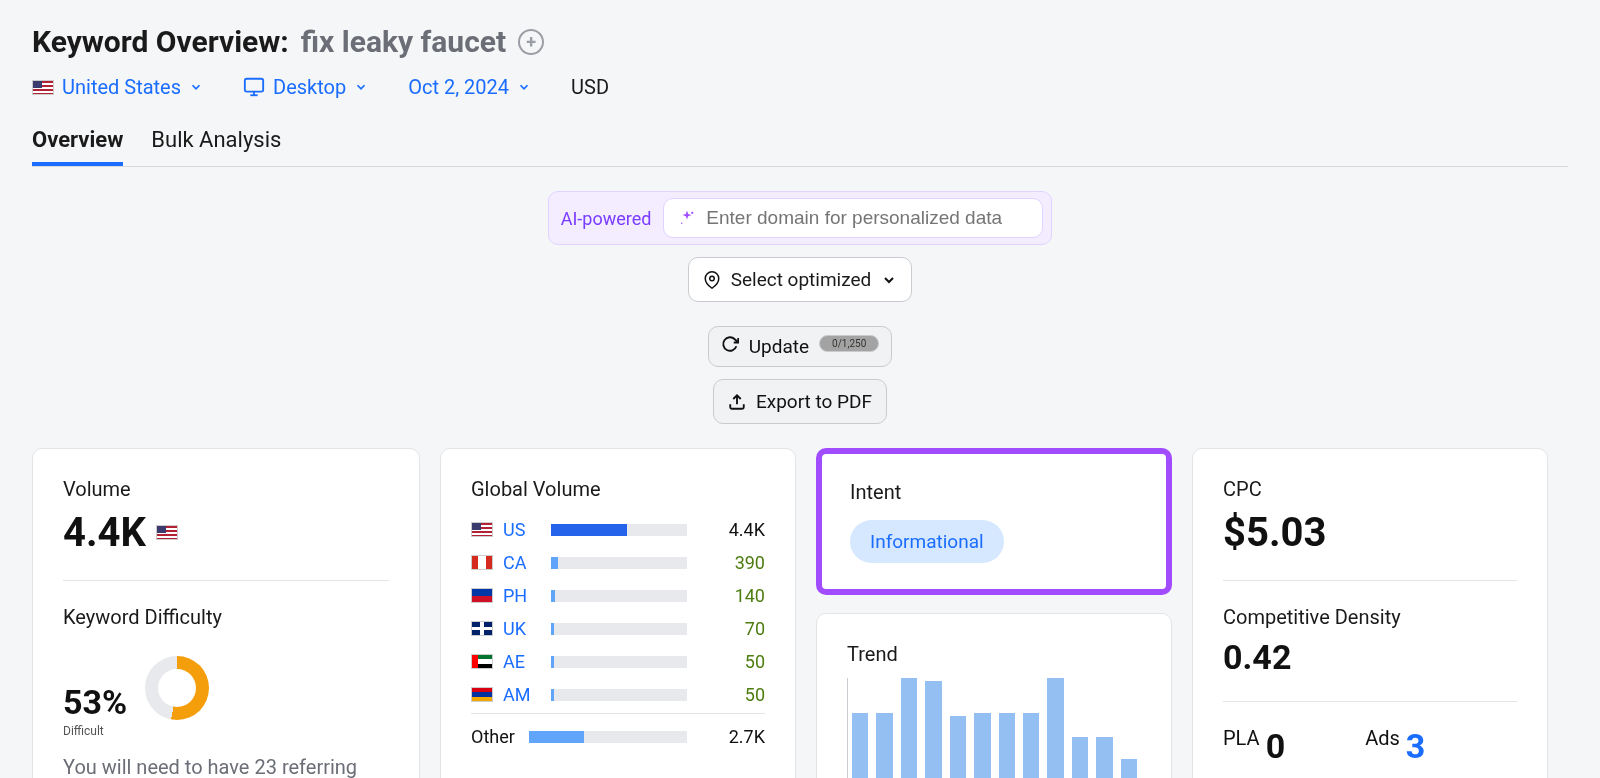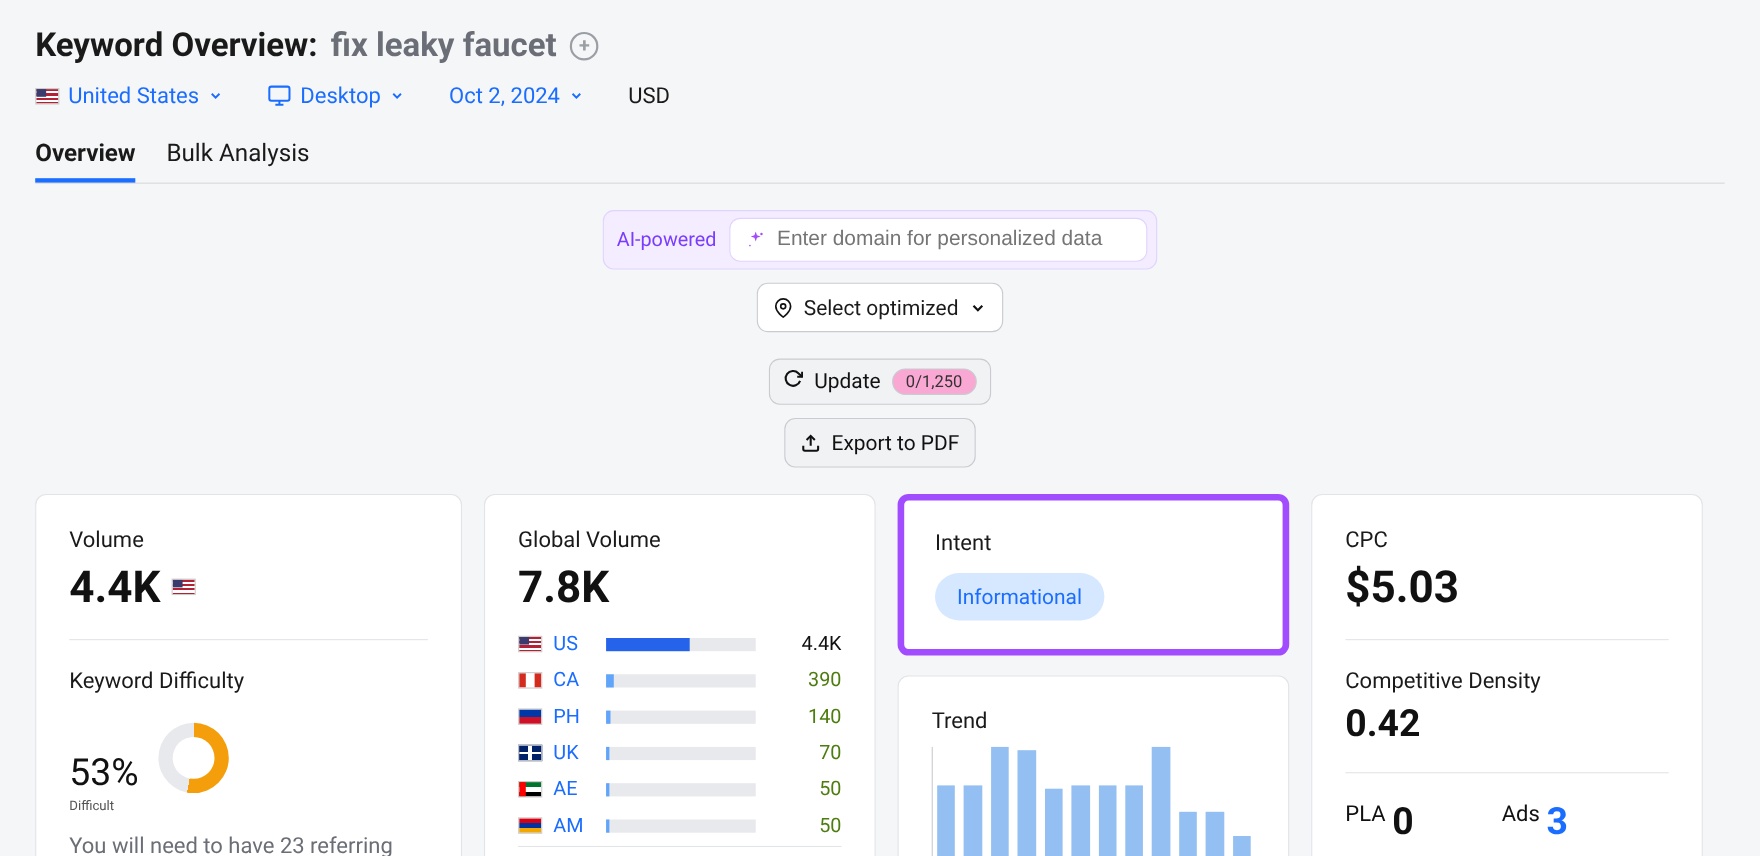--- a/index.html
+++ b/index.html
@@ -17,34 +17,34 @@
     .tab { font-size: 22px; color: #1a1a1a; padding: 0 0 14px 0; cursor: pointer; }
     .tab.active { font-weight: 700; border-bottom: 4px solid #1a6dff; padding-bottom: 10px; }
     .toolbar { display: flex; align-items: center; gap: 12px; padding: 24px 32px; flex-direction: column; }
     .ai-wrap { display: inline-flex; align-items: center; gap: 8px; background: #f3edff; border: 1px solid #e1d3ff; border-radius: 10px; padding: 6px 8px; }
     .ai-label { color: #7a3cff; font-size: 18px; padding: 0 4px; }
     .ai-input { display: inline-flex; align-items: center; gap: 10px; background: #fff; border: 1px solid #e1d3ff; border-radius: 10px; padding: 8px 14px; min-width: 380px; }
     .ai-input input { border: none; outline: none; font-size: 19px; color: #6b6e76; background: transparent; width: 100%; }
     .loc-btn { display: inline-flex; align-items: center; gap: 10px; border: 1px solid #c9cbd0; border-radius: 10px; background: #fff; padding: 10px 14px; font-size: 19px; color: #1a1a1a; cursor: pointer; }
     .spacer { flex: 1; }
     .update-btn { display: inline-flex; align-items: flex-start; gap: 10px; border: 1px solid #c9cbd0; border-radius: 10px; background: #f1f2f4; padding: 8px 12px; font-size: 19px; cursor: pointer; }
-    .count-pill { background: #f9a8d4; border: 1px solid #c9cbd0; border-radius: 16px; padding: 2px 12px; font-size: 15px; color: #333; }
+    .count-pill { background: #a3a3a3; border: 1px solid #c9cbd0; border-radius: 16px; padding: 2px 12px; font-size: 10px; color: #333; }
     .export-btn { display: inline-flex; align-items: center; gap: 10px; border: 1px solid #c9cbd0; border-radius: 10px; background: #f1f2f4; padding: 10px 14px; font-size: 19px; cursor: pointer; }
     .cards { display: flex; gap: 20px; padding: 0 32px 32px 32px; align-items: stretch; }
     .card { background: #fff; border: 1px solid #e3e4e8; border-radius: 10px; padding: 28px 30px; flex-shrink: 0; }
     .card-label { font-size: 20px; color: #1a1a1a; margin-bottom: 8px; }
     .big { font-size: 40px; font-weight: 700; color: #111; }
     .mid { font-size: 34px; font-weight: 700; color: #111; }
     .col1 { width: 388px; }
     .col2 { width: 356px; }
     .col3 { width: 356px; display: flex; flex-direction: column; gap: 18px; }
     .col4 { width: 356px; }
     .divider { height: 1px; background: #e3e4e8; margin: 24px 0; }
     .kd-row { display: flex; align-items: center; gap: 18px; margin-top: 6px; }
-    .kd-pct { font-size: 34px; font-weight: 400; margin-top: 45px; }
+    .kd-pct { font-size: 34px; font-weight: 700; margin-top: 45px; }
     .kd-sub { font-size: 12px; color: #555; margin-top: 2px; }
     .kd-desc { font-size: 20px; color: #6b6e76; margin-top: 14px; line-height: 1.5; }
     .donut { width: 64px; height: 64px; border-radius: 50%; background: conic-gradient(#f59e0b 0 53%, #e8e9ec 53% 100%); display: flex; align-items: center; justify-content: center; }
     .donut::after { content: ""; width: 38px; height: 38px; background: #fff; border-radius: 50%; }
     .gv-list { margin-top: 18px; display: flex; flex-direction: column; gap: 12px; }
     .gv-row { display: flex; align-items: center; gap: 10px; }
     .gv-cc { width: 38px; color: #1a6dff; font-size: 18px; }
     .gv-bar { flex: 1; height: 12px; background: #e8e9ec; position: relative; border-radius: 0; }
     .gv-fill { position: absolute; left: 0; top: 0; bottom: 0; background: #2563eb; }
     .gv-fill.light { background: #60a5fa; }
@@ -193,21 +193,20 @@
         <div class="kd-pct">53%</div>
         <div class="kd-sub">Difficult</div>
       </div>
       <div class="donut"></div>
     </div>
     <div class="kd-desc">You will need to have 23 referring domains and optimized content to compete here.</div>
   </div>
 
   <div class="card col2">
     <div class="card-label">Global Volume</div>
-    <div class="big">7.8K</div>
     <div class="gv-list" id="gv-list">
         <div class="gv-row">
           <span class="flag us"></span>
           <span class="gv-cc">US</span>
           <span class="gv-bar">
             <span class="gv-fill" style="width:56%"></span>
           </span>
           <span class="gv-val dark">4.4K</span>
         </div>
         <div class="gv-row">

